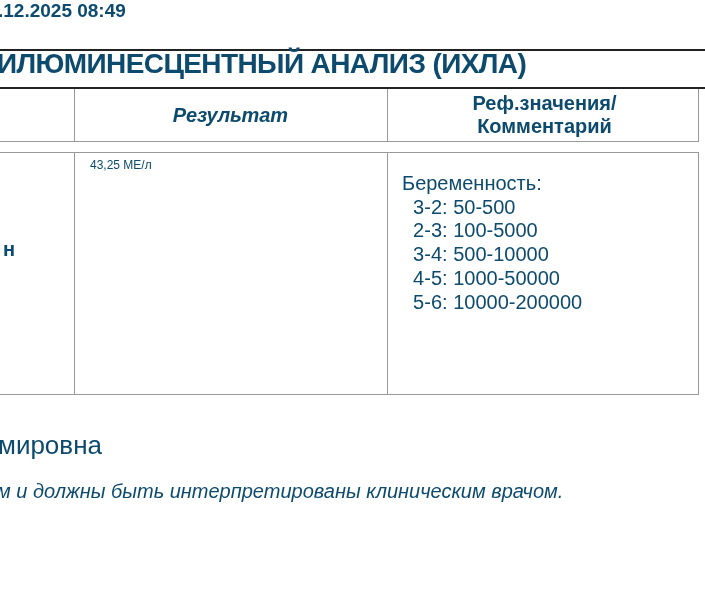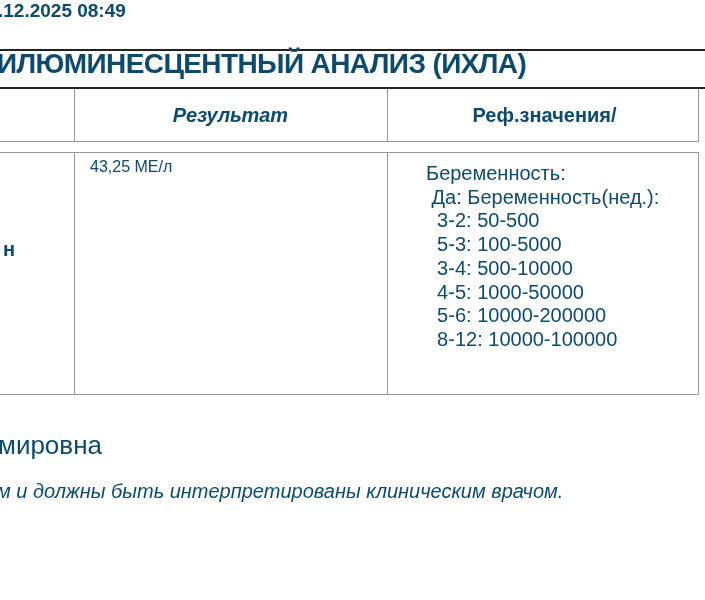--- a/index.html
+++ b/index.html
@@ -49,26 +49,26 @@
     font-size:20px;font-weight:bold;line-height:23px;
     text-align:center;
   }
   .param-frag{
     left:3px;top:238px;
     font-size:20px;font-weight:bold;
     white-space:pre;
   }
   .result-value{
     left:90px;top:158px;
-    font-size:16px;
+    font-size:12px;
     white-space:pre;
   }
   .ref-block{
-    left:402px;top:162px;
-    font-size:20px;line-height:23.7px;margin-left:24px;
+    left:402px;top:172px;
+    font-size:20px;line-height:23.7px;
   }
   .ref-block div{white-space:pre;}
   .signature{
     left:-2px;top:430px;
     font-size:26px;
     white-space:nowrap;
   }
   .disclaimer{
     left:-3px;top:480px;
     font-size:20px;font-style:italic;
@@ -92,31 +92,30 @@
   <div class="abs gline h h-head-bottom"></div>
   <div class="abs gline h h-body-top"></div>
   <div class="abs gline v v-body" style="left:74px;"></div>
   <div class="abs gline v v-body" style="left:387px;"></div>
   <div class="abs gline v v-body" style="left:698px;"></div>
   <div class="abs gline h h-body-bottom"></div>
 
   <div class="abs th-result">Результат</div>
   <div class="abs th-ref">
     <div>Реф.значения/</div>
+    <div>Комментарий</div>
   </div>
 
   <div class="abs param-frag">н</div>
   <div class="abs result-value">43,25 МЕ/л</div>
   <div class="abs ref-block">
     <div>Беременность:</div>
-    <div> Да: Беременность(нед.):</div>
     <div>  3-2: 50-500</div>
-    <div>  5-3: 100-5000</div>
+    <div>  2-3: 100-5000</div>
     <div>  3-4: 500-10000</div>
     <div>  4-5: 1000-50000</div>
     <div>  5-6: 10000-200000</div>
-    <div>  8-12: 10000-100000</div>
   </div>
 
   <div class="abs signature">мировна</div>
   <div class="abs disclaimer">м и должны быть интерпретированы клиническим врачом.</div>
 
 </div>
 
 </body></html>

